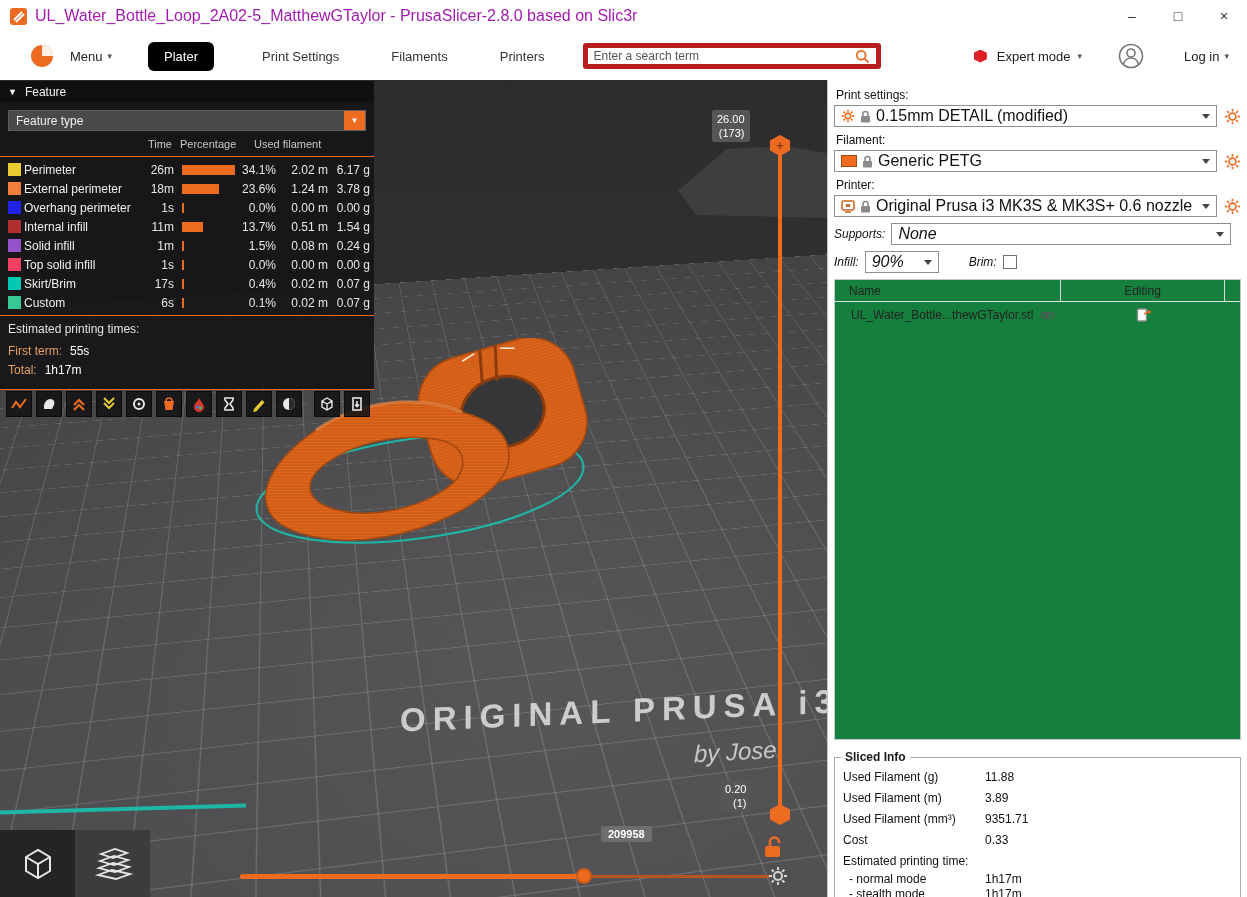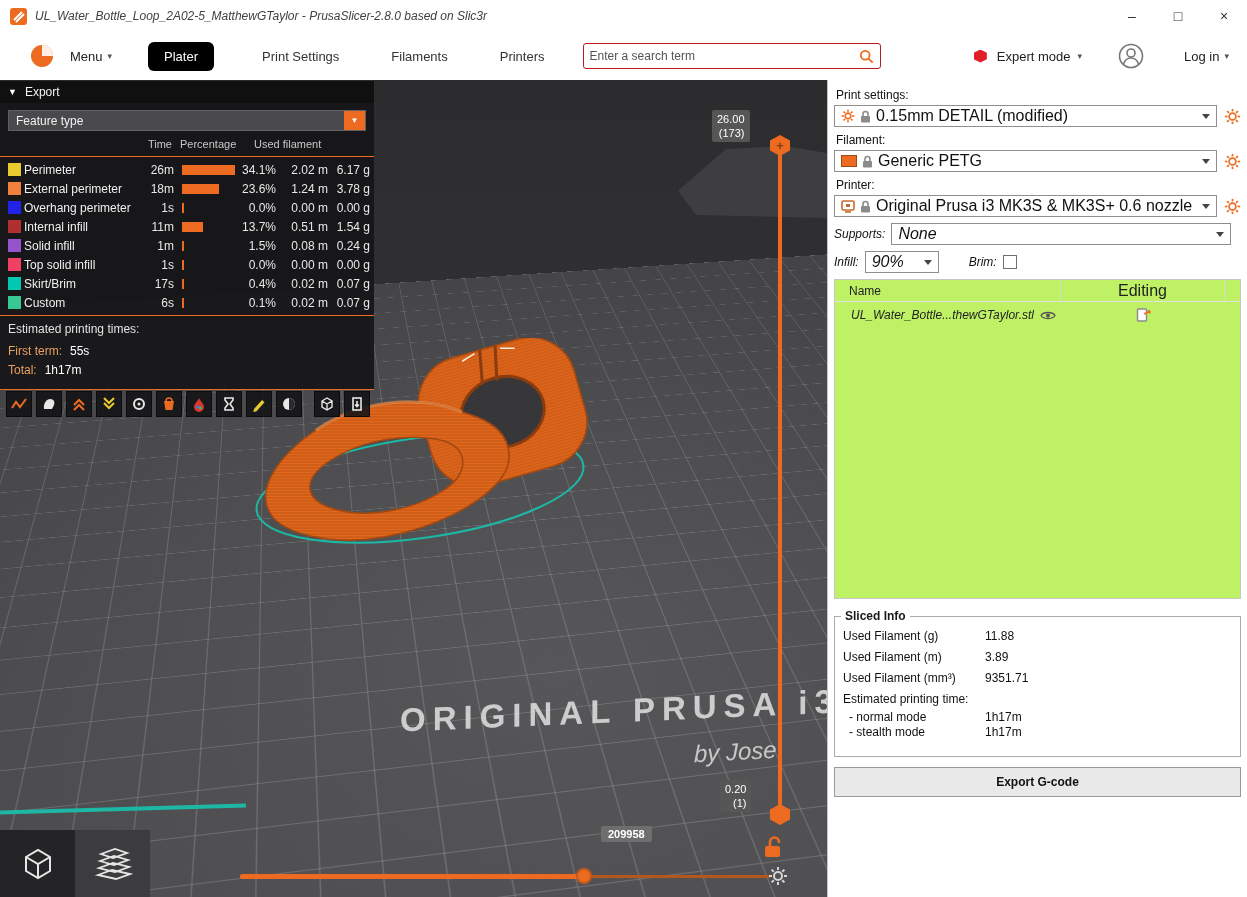--- a/index.html
+++ b/index.html
@@ -3,33 +3,33 @@
 <meta charset="utf-8">
 <style>
   *{margin:0;padding:0;box-sizing:border-box;}
   html,body{width:1247px;height:897px;overflow:hidden;}
   body{font-family:"Liberation Sans",sans-serif;font-size:12px;color:#1a1a1a;background:#fff;}
   #app{position:relative;width:1247px;height:897px;background:#fff;}
 
   
   .titlebar{position:absolute;left:0;top:0;width:100%;height:32px;background:#fff;display:flex;align-items:center;padding-left:10px;}
   .titlebar .app-ico{width:17px;height:17px;margin-right:8px;flex:0 0 auto;}
-  .titlebar .wtitle{font-size:12px;color:#404040;font-style:italic;}
+  .titlebar .wtitle{font-size:16px;color:#a21caf;}
   .win-controls{position:absolute;right:0;top:0;height:32px;display:flex;}
   .win-btn{width:46px;height:32px;display:flex;align-items:center;justify-content:center;font-size:14px;color:#333;cursor:default;}
 
   
   .toolbar{position:absolute;left:16px;top:32px;width:100%;height:48px;background:#fff;display:flex;align-items:center;padding:0 14px;}
   .ps-logo{width:24px;height:24px;margin-right:16px;}
   .menu-item{display:flex;align-items:center;gap:5px;color:#222;margin-right:36px;font-size:13px;}
   .caret{font-size:9px;color:#555;}
   .tabs{display:flex;align-items:center;gap:44px;}
   .tab{font-size:13px;color:#333;padding:6px 4px;}
   .tab.active{background:#000;color:#fdfdfd;border-radius:6px;padding:7px 16px;}
-  .searchbox{margin-left:34px;width:298px;height:26px;border:1px solid #b91c1c;border-radius:3px;display:flex;align-items:center;padding:0 6px;}
+  .searchbox{margin-left:34px;width:298px;height:26px;border:5px solid #b91c1c;border-radius:3px;display:flex;align-items:center;padding:0 6px;}
   .searchbox input{flex:1;border:none;outline:none;font-size:12px;color:#333;font-family:"Liberation Sans",sans-serif;}
   .searchbox input::placeholder{color:#555;}
   .tb-right{margin-left:auto;display:flex;align-items:center;gap:10px;}
   .mode{display:flex;align-items:center;gap:7px;font-size:13px;color:#222;margin-right:26px;}
   .mode-ico{width:13px;height:13px;background:#E11F26;clip-path:polygon(50% 0,100% 25%,100% 75%,50% 100%,0 75%,0 25%);}
   .avatar{width:26px;height:26px;margin-right:30px;}
   .login{display:flex;align-items:center;gap:5px;font-size:13px;color:#222;margin-right:20px;}
 
   
   .viewport{position:absolute;left:0;top:80px;width:827px;height:817px;background:linear-gradient(#313134,#2a2a2c);overflow:hidden;}
@@ -104,26 +104,26 @@
   .combo .ctext{font-size:16px;color:#111;white-space:nowrap;overflow:hidden;flex:1;}
   .combo .arrow{width:0;height:0;border-left:4px solid transparent;border-right:4px solid transparent;border-top:5px solid #444;flex:0 0 auto;}
   .gear-btn{width:18px;height:18px;flex:0 0 auto;display:flex;align-items:center;justify-content:center;}
   .swatch-petg{width:16px;height:12px;background:#ED6B21;border:1px solid #9e4a14;flex:0 0 auto;}
   .inline-row{display:flex;align-items:center;margin-bottom:6px;gap:6px;font-style:italic;}
   .inline-row .il-label{font-size:12px;color:#111;}
   .combo.supports{flex:0 0 340px;}
   .combo.infill{flex:0 0 74px;}
   .brim-gap{width:18px;}
   .checkbox{width:14px;height:14px;border:1px solid #707070;background:#fff;}
-  .obj-table{margin-top:4px;height:320px;border:1px solid #c6c6c6;background:#bef264;position:relative;}
+  .obj-table{margin-top:4px;height:461px;border:1px solid #c6c6c6;background:#15803d;position:relative;}
   .obj-head{display:grid;grid-template-columns:226px 164px 1fr;height:22px;align-items:center;border-bottom:1px solid #e2e2e2;}
   .obj-head .h1{padding-left:14px;font-size:12px;color:#222;border-right:1px solid #d8d8d8;height:100%;display:flex;align-items:center;}
-  .obj-head .h2{font-size:16px;color:#222;text-align:center;border-right:1px solid #d8d8d8;height:100%;display:flex;align-items:center;justify-content:center;}
+  .obj-head .h2{font-size:12px;color:#222;text-align:center;border-right:1px solid #d8d8d8;height:100%;display:flex;align-items:center;justify-content:center;}
   .obj-row{display:grid;grid-template-columns:226px 164px 1fr;height:26px;align-items:center;}
-  .obj-row .name-cell{padding-left:16px;font-size:12px;color:#222;display:flex;align-items:center;gap:6px;overflow:hidden;font-style:italic;}
+  .obj-row .name-cell{padding-left:16px;font-size:12px;color:#222;display:flex;align-items:center;gap:6px;overflow:hidden;}
   .obj-row .name-cell .nm{white-space:nowrap;overflow:hidden;}
   .obj-row .edit-cell{display:flex;justify-content:center;}
   .sliced{margin-top:10px;border:1px solid #ababab;padding:2px 0 4px 0;height:148px;}
   .sliced legend{font-size:12px;font-weight:bold;margin-left:6px;padding:0 4px;}
   .si-row{display:grid;grid-template-columns:142px 1fr;padding-left:8px;height:21px;align-items:center;font-size:12px;color:#111;}
   .si-row.small{height:15px;}
   .export-btn{margin-top:10px;width:100%;height:30px;background:#e9e9e9;border:1px solid #9a9a9a;font-family:"Liberation Sans",sans-serif;font-size:12px;font-weight:bold;color:#111;}
 </style>
 </head>
 <body>
@@ -216,21 +216,21 @@
              M196 103 C158 94 112 102 80 124 C54 142 56 162 86 171 C120 181 166 172 196 152 C220 136 222 112 196 103 Z"></path>
         <path fill-rule="evenodd" fill="url(#tex)" d="M214 74 C170 56 112 62 68 92 C30 118 8 150 22 175 C34 196 84 208 136 199 C186 190 230 168 252 142 C268 122 262 98 241 85 C233 80 224 77 214 74 Z
              M196 103 C158 94 112 102 80 124 C54 142 56 162 86 171 C120 181 166 172 196 152 C220 136 222 112 196 103 Z"></path>
         <path d="M214 74 C170 56 112 62 68 92" fill="none" stroke="#F19A5C" stroke-width="3" opacity=".55"></path>
       </g>
     </svg>
 
     <div class="legend-panel">
       <div class="lg-header">
         <span class="tri">▼</span>
-        <span>Export</span>
+        <span>Feature</span>
       </div>
       <div class="lg-view">
         <span class="txt">Feature type</span>
         <span class="dd">▼</span>
       </div>
       <div class="lg-colhdr">
         <span class="c1">Time</span>
         <span class="c2">Percentage</span>
         <span class="c3">Used filament</span>
       </div>
@@ -598,20 +598,24 @@
       </div>
       <div class="si-row">
         <span>Used Filament (m)</span>
         <span>3.89</span>
       </div>
       <div class="si-row">
         <span>Used Filament (mm³)</span>
         <span>9351.71</span>
       </div>
       <div class="si-row">
+        <span>Cost</span>
+        <span>0.33</span>
+      </div>
+      <div class="si-row">
         <span>Estimated printing time:</span>
         <span></span>
       </div>
       <div class="si-row small">
         <span style="padding-left:6px;">- normal mode</span>
         <span>1h17m</span>
       </div>
       <div class="si-row small">
         <span style="padding-left:6px;">- stealth mode</span>
         <span>1h17m</span>

